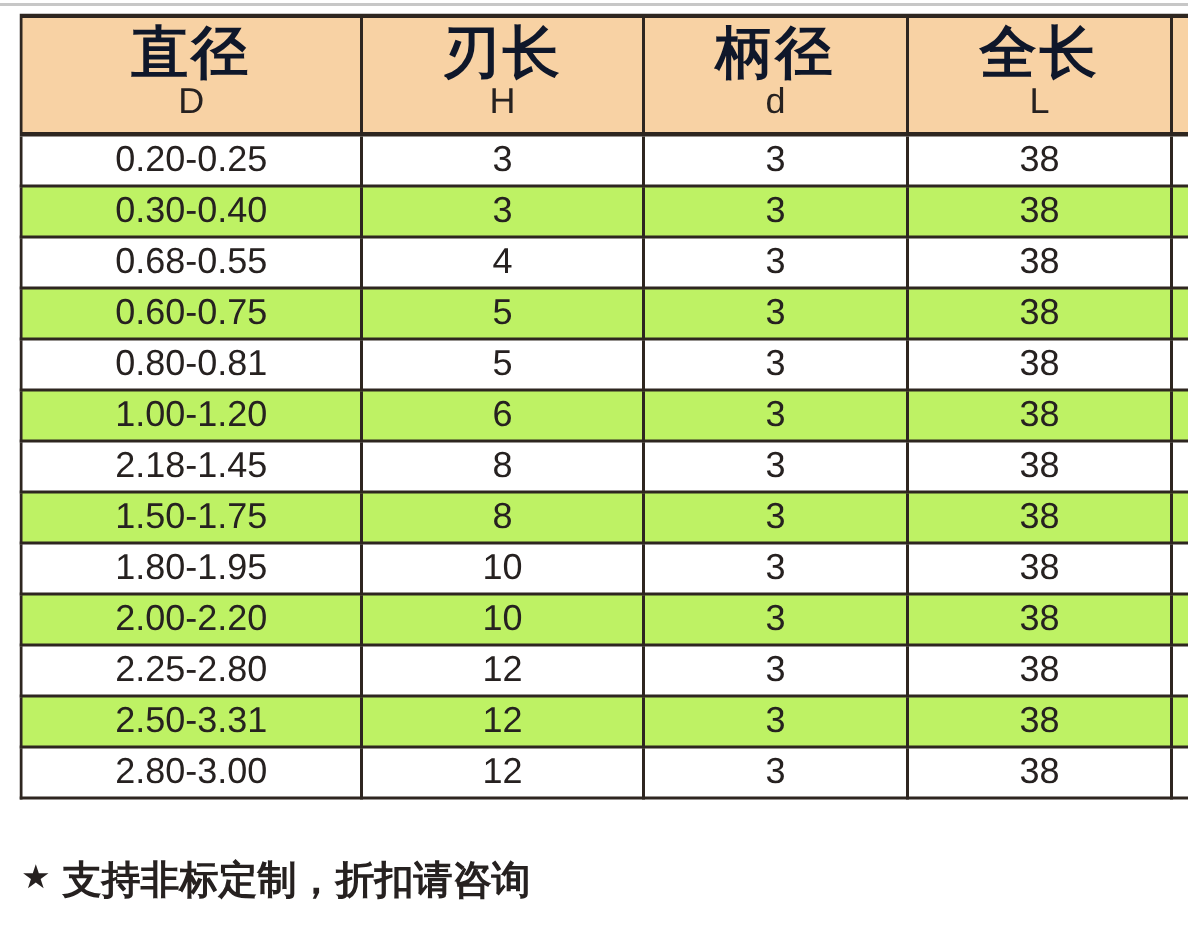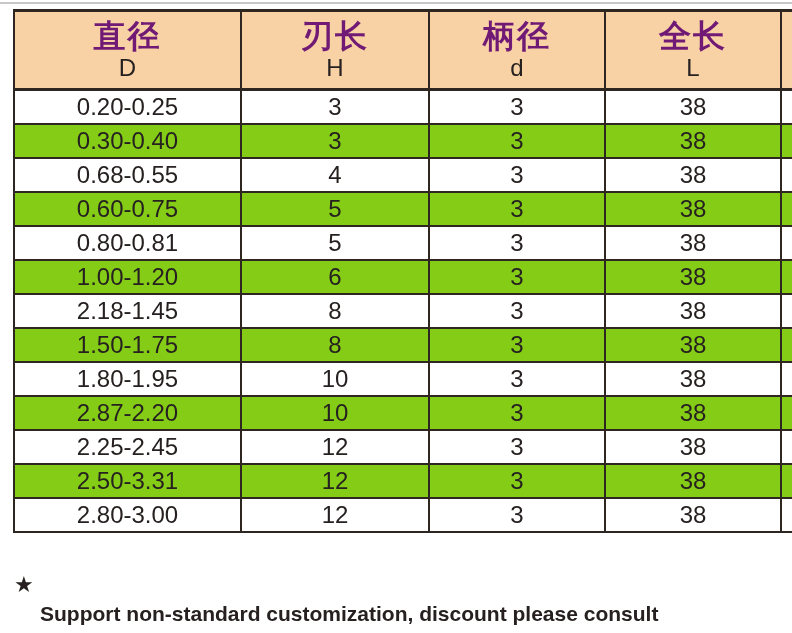--- a/index.html
+++ b/index.html
@@ -51,41 +51,41 @@
     padding: 0;
   }
   table.spec th {
     border-width: 3px 2px 3px 2px;
     background: #f8d2a4;
     height: 76px;
     font-weight: normal;
   }
   table.spec th .zh {
     display: block;
-    font-size: 32px;
+    font-size: 38px;
     font-weight: bold;
     line-height: 36px;
     letter-spacing: 2px;
-    color: #701a75;
+    color: #0f172a;
   }
   table.spec th .en {
     display: block;
     font-size: 24px;
     font-weight: normal;
     line-height: 28px;
     color: #262120;
   }
   table.spec td {
     height: 32px;
     font-size: 24px;
     background: #ffffff;
     color: #262120;
   }
   table.spec tr.alt td {
-    background: #84cc16;
+    background: #bef264;
   }
   .footnote {
     position: absolute;
     left: 14px;
     top: 571px;
     width: 760px;
   }
   .footnote .line-zh {
     display: flex;
     align-items: center;
@@ -203,28 +203,28 @@
             <td></td>
           </tr>
           <tr>
             <td>1.80-1.95</td>
             <td>10</td>
             <td>3</td>
             <td>38</td>
             <td></td>
           </tr>
           <tr class="alt">
-            <td>2.87-2.20</td>
+            <td>2.00-2.20</td>
             <td>10</td>
             <td>3</td>
             <td>38</td>
             <td></td>
           </tr>
           <tr>
-            <td>2.25-2.45</td>
+            <td>2.25-2.80</td>
             <td>12</td>
             <td>3</td>
             <td>38</td>
             <td></td>
           </tr>
           <tr class="alt">
             <td>2.50-3.31</td>
             <td>12</td>
             <td>3</td>
             <td>38</td>
@@ -237,16 +237,16 @@
             <td>38</td>
             <td></td>
           </tr>
         </tbody>
     </table>
   </div>
 
   <div class="footnote">
     <div class="line-zh">
       <span class="star">★</span>
+      <span>支持非标定制，折扣请咨询</span>
     </div>
-    <div class="line-en">Support non-standard customization, discount please consult</div>
   </div>
 </div>
 
 </body></html>

